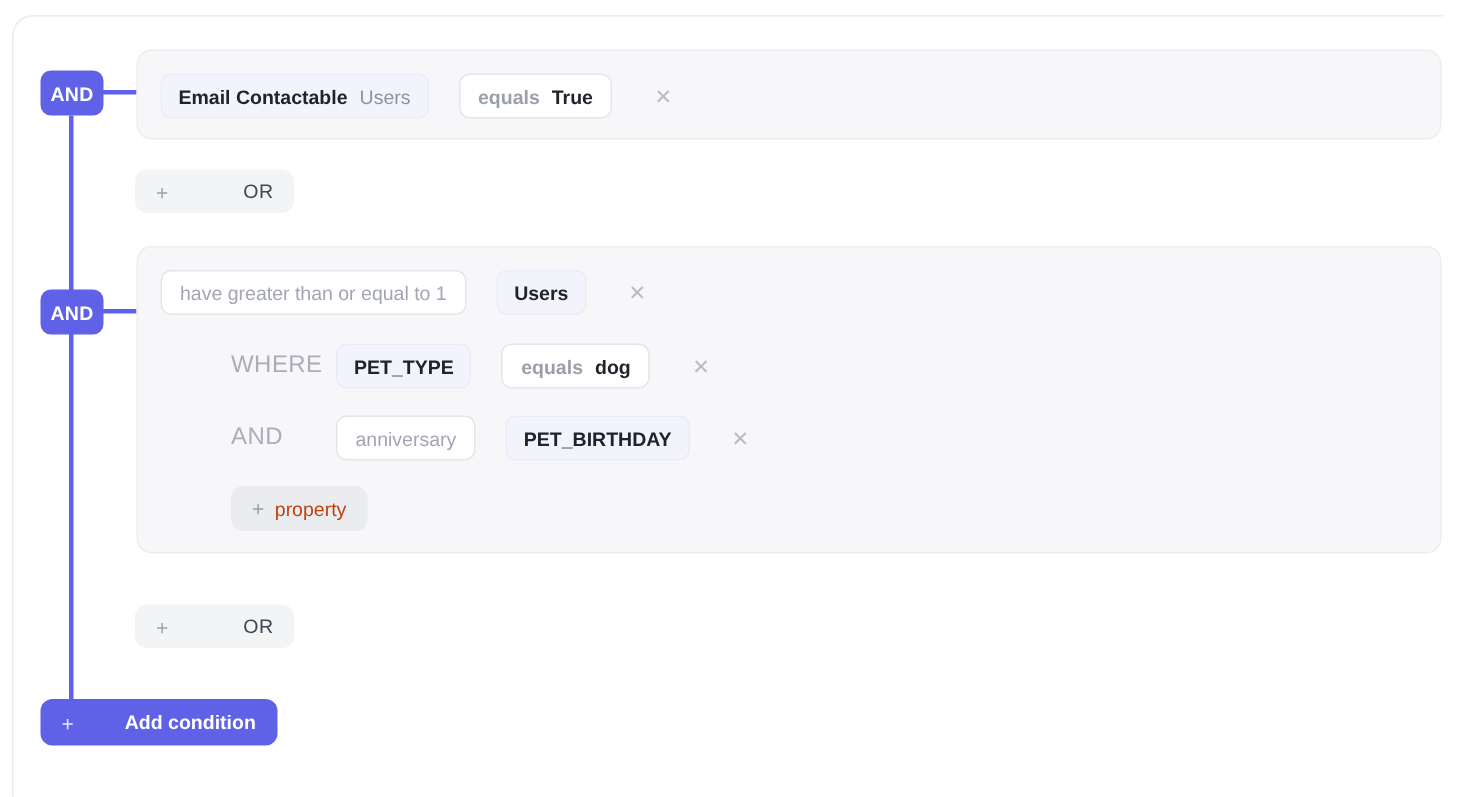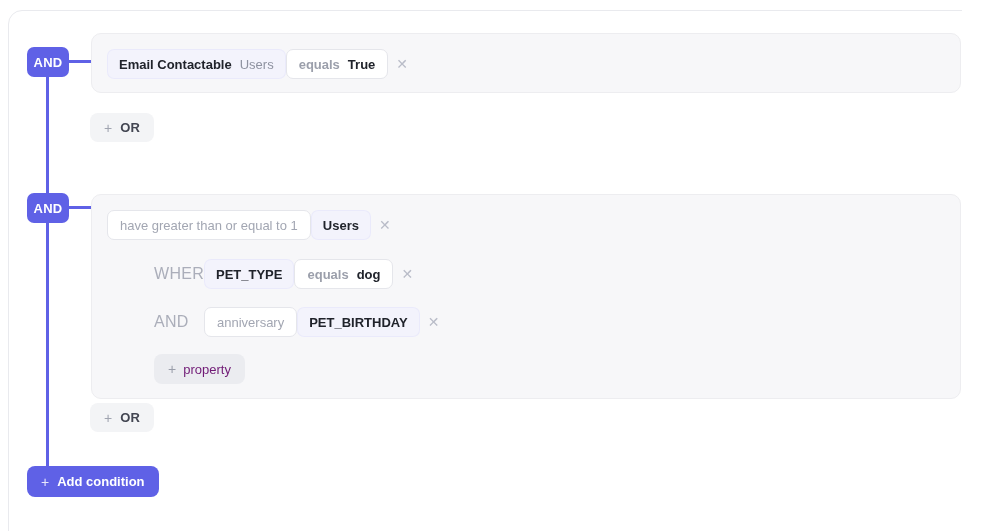--- a/index.html
+++ b/index.html
@@ -30,23 +30,23 @@
 
   .and-badge{position:absolute;left:27px;width:42px;height:30px;background:var(--accent);
     border-radius:7px;color:#fff;font-size:13px;font-weight:bold;display:flex;
     align-items:center;justify-content:center;letter-spacing:.2px;z-index:3;cursor:pointer;}
   .and-badge.b1{top:47px;}
   .and-badge.b2{top:193px;}
 
   .card{position:absolute;left:91px;width:870px;background:var(--card-bg);
     border:1px solid var(--card-border);border-radius:10px;}
   .card.card1{top:33px;height:60px;}
-  .card.card2{top:194px;height:205px;}
+  .card.card2{top:164px;height:205px;}
 
-  .row{position:absolute;display:flex;align-items:center;gap:0;height:30px;}
+  .row{position:absolute;display:flex;align-items:center;gap:20px;height:30px;}
   .card1 .row{top:15px;left:15px;}
   .card2 .row.r1{top:15px;left:15px;}
   .card2 .row.r2{top:64px;left:62px;}
   .card2 .row.r3{top:112px;left:62px;}
 
   .chip{height:30px;display:inline-flex;align-items:center;gap:8px;padding:0 12px;
     border-radius:7px;font-size:13px;white-space:nowrap;cursor:pointer;}
   .chip.lav{background:var(--chip-lav);box-shadow:0 0 0 1px rgba(95,97,230,0.06) inset;}
   .chip.white{background:#fff;border:1px solid var(--chip-border);}
   .chip .prop{color:var(--dark);font-weight:bold;}
@@ -56,35 +56,35 @@
   .chip .ph{color:#a2a6b2;}
 
   .connector-label{width:50px;font-size:16px;color:var(--label);letter-spacing:.3px;flex:none;}
 
   .x-icon{color:var(--x);font-size:14px;margin-left:8px;cursor:pointer;line-height:1;}
 
   .gray-btn{position:absolute;height:29px;display:inline-flex;align-items:center;gap:8px;
     padding:0 14px;border-radius:8px;background:var(--btn-gray);border:none;
     font-size:13px;cursor:pointer;font-family:inherit;}
   .gray-btn .plus{color:#a0a4b0;font-size:14px;}
-  .gray-btn .lbl{color:#434652;font-weight:700;letter-spacing:.3px;}
+  .gray-btn .lbl{color:#434652;font-weight:400;letter-spacing:.3px;margin-left:42px;}
   .or-btn1{left:90px;top:113px;}
   .or-btn2{left:90px;top:403px;}
 
   .prop-btn{position:absolute;left:62px;top:159px;height:30px;display:inline-flex;
     align-items:center;gap:7px;padding:0 14px;border-radius:8px;background:var(--btn-gray2);
     border:none;font-size:13px;cursor:pointer;font-family:inherit;}
   .prop-btn .plus{color:#9a9eaa;font-size:14px;}
-  .prop-btn .lbl{color:#701a75;}
+  .prop-btn .lbl{color:#c2410c;}
 
   .add-btn{position:absolute;left:27px;top:466px;height:31px;display:inline-flex;
     align-items:center;gap:8px;padding:0 14px;border-radius:8px;background:var(--accent);
     border:none;cursor:pointer;font-family:inherit;z-index:3;}
   .add-btn .plus{color:rgba(255,255,255,.85);font-size:14px;}
-  .add-btn .lbl{color:#fff;font-size:13px;font-weight:bold;}
+  .add-btn .lbl{color:#fff;font-size:13px;font-weight:bold;margin-left:26px;}
 </style>
 </head>
 <body>
 
 <div class="stage">
   <div class="panel"></div>
 
   <div class="v-line"></div>
   <div class="h-conn c1"></div>
   <div class="h-conn c2"></div>

